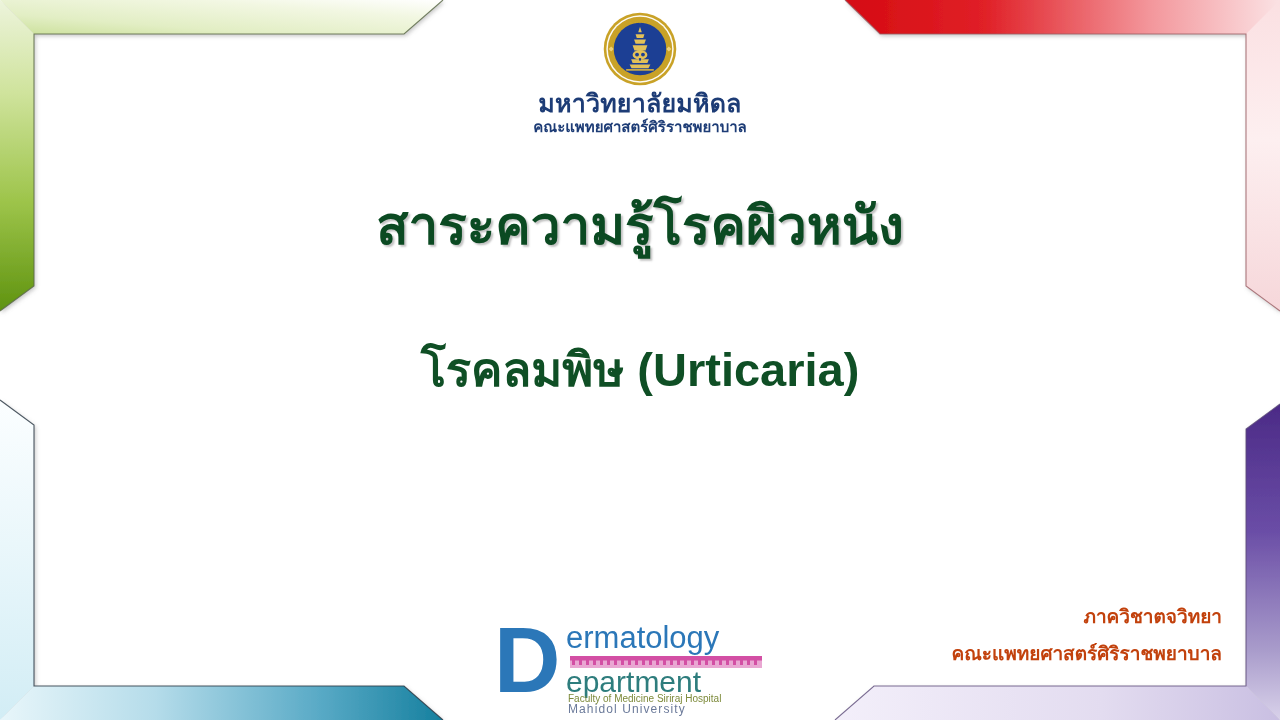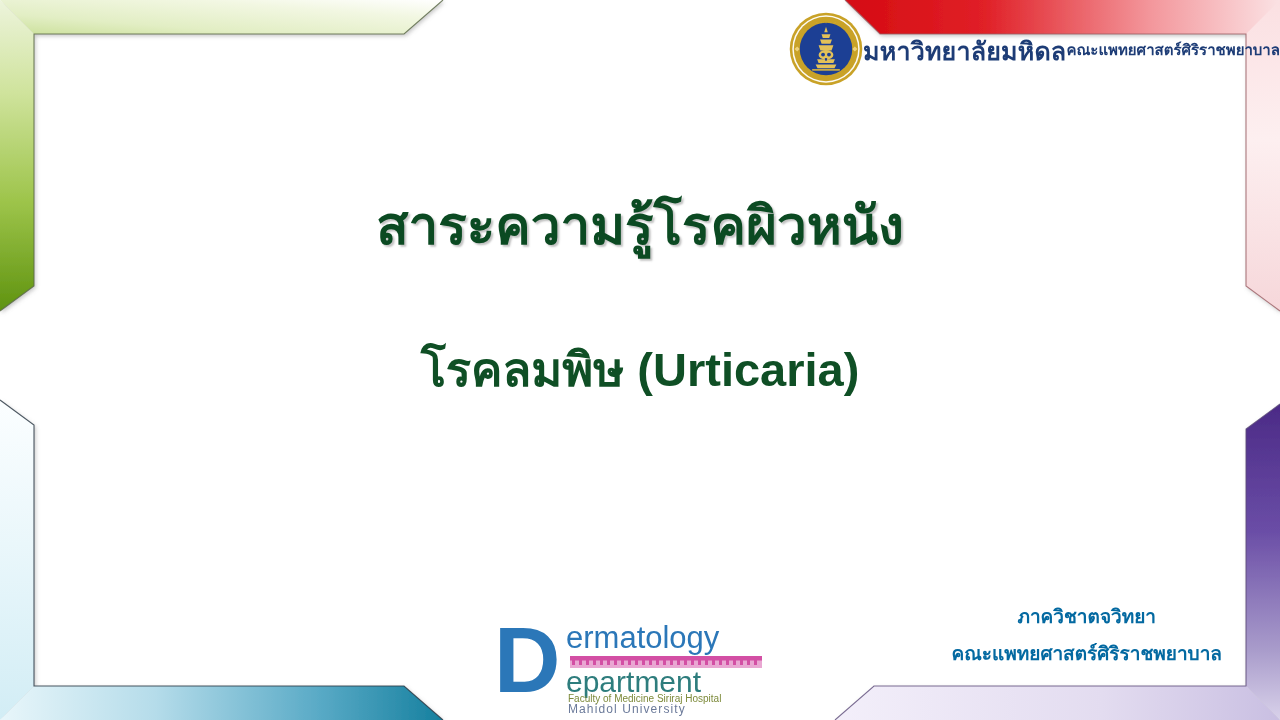--- a/index.html
+++ b/index.html
@@ -16,21 +16,21 @@
     overflow:hidden;
   }
 
   
   .frame-layer { position:absolute; inset:0; pointer-events:none; }
   .frame-layer svg { display:block; width:1280px; height:720px; }
 
   
   .uni-block {
     position:absolute; top:12px; left:0; width:1280px;
-    display:flex; flex-direction:row; align-items:center;justify-content:flex-end;
+    display:flex; flex-direction:column; align-items:center;justify-content:flex-end;
   }
   .uni-emblem { width:74px; height:74px; display:block; }
   .uni-name {
     margin-top:4px;
     font-size:25px; font-weight:bold; color:#1d3c76;
     letter-spacing:.2px; line-height:1.08;
     white-space:nowrap;
   }
   .uni-faculty {
     font-size:15px; font-weight:bold; color:#1d3c76;
@@ -48,21 +48,21 @@
   .subtitle {
     position:absolute; top:343px; left:0; width:1280px;
     text-align:center;
     font-size:47px; font-weight:bold; color:#0f4f25;
     line-height:1.15; white-space:nowrap;
   }
 
   
   .credits {
     position:absolute; right:58px; bottom:48px;
-    text-align:center; color:#0369a1;
+    text-align:right; color:#c2410c;
     font-size:19px; font-weight:bold; line-height:1.92;
     white-space:nowrap;
   }
 
   
   .derm-logo {
     position:absolute; left:488px; bottom:4px;
     width:282px; height:108px;
   }
   .derm-logo svg { display:block; width:282px; height:108px; }

